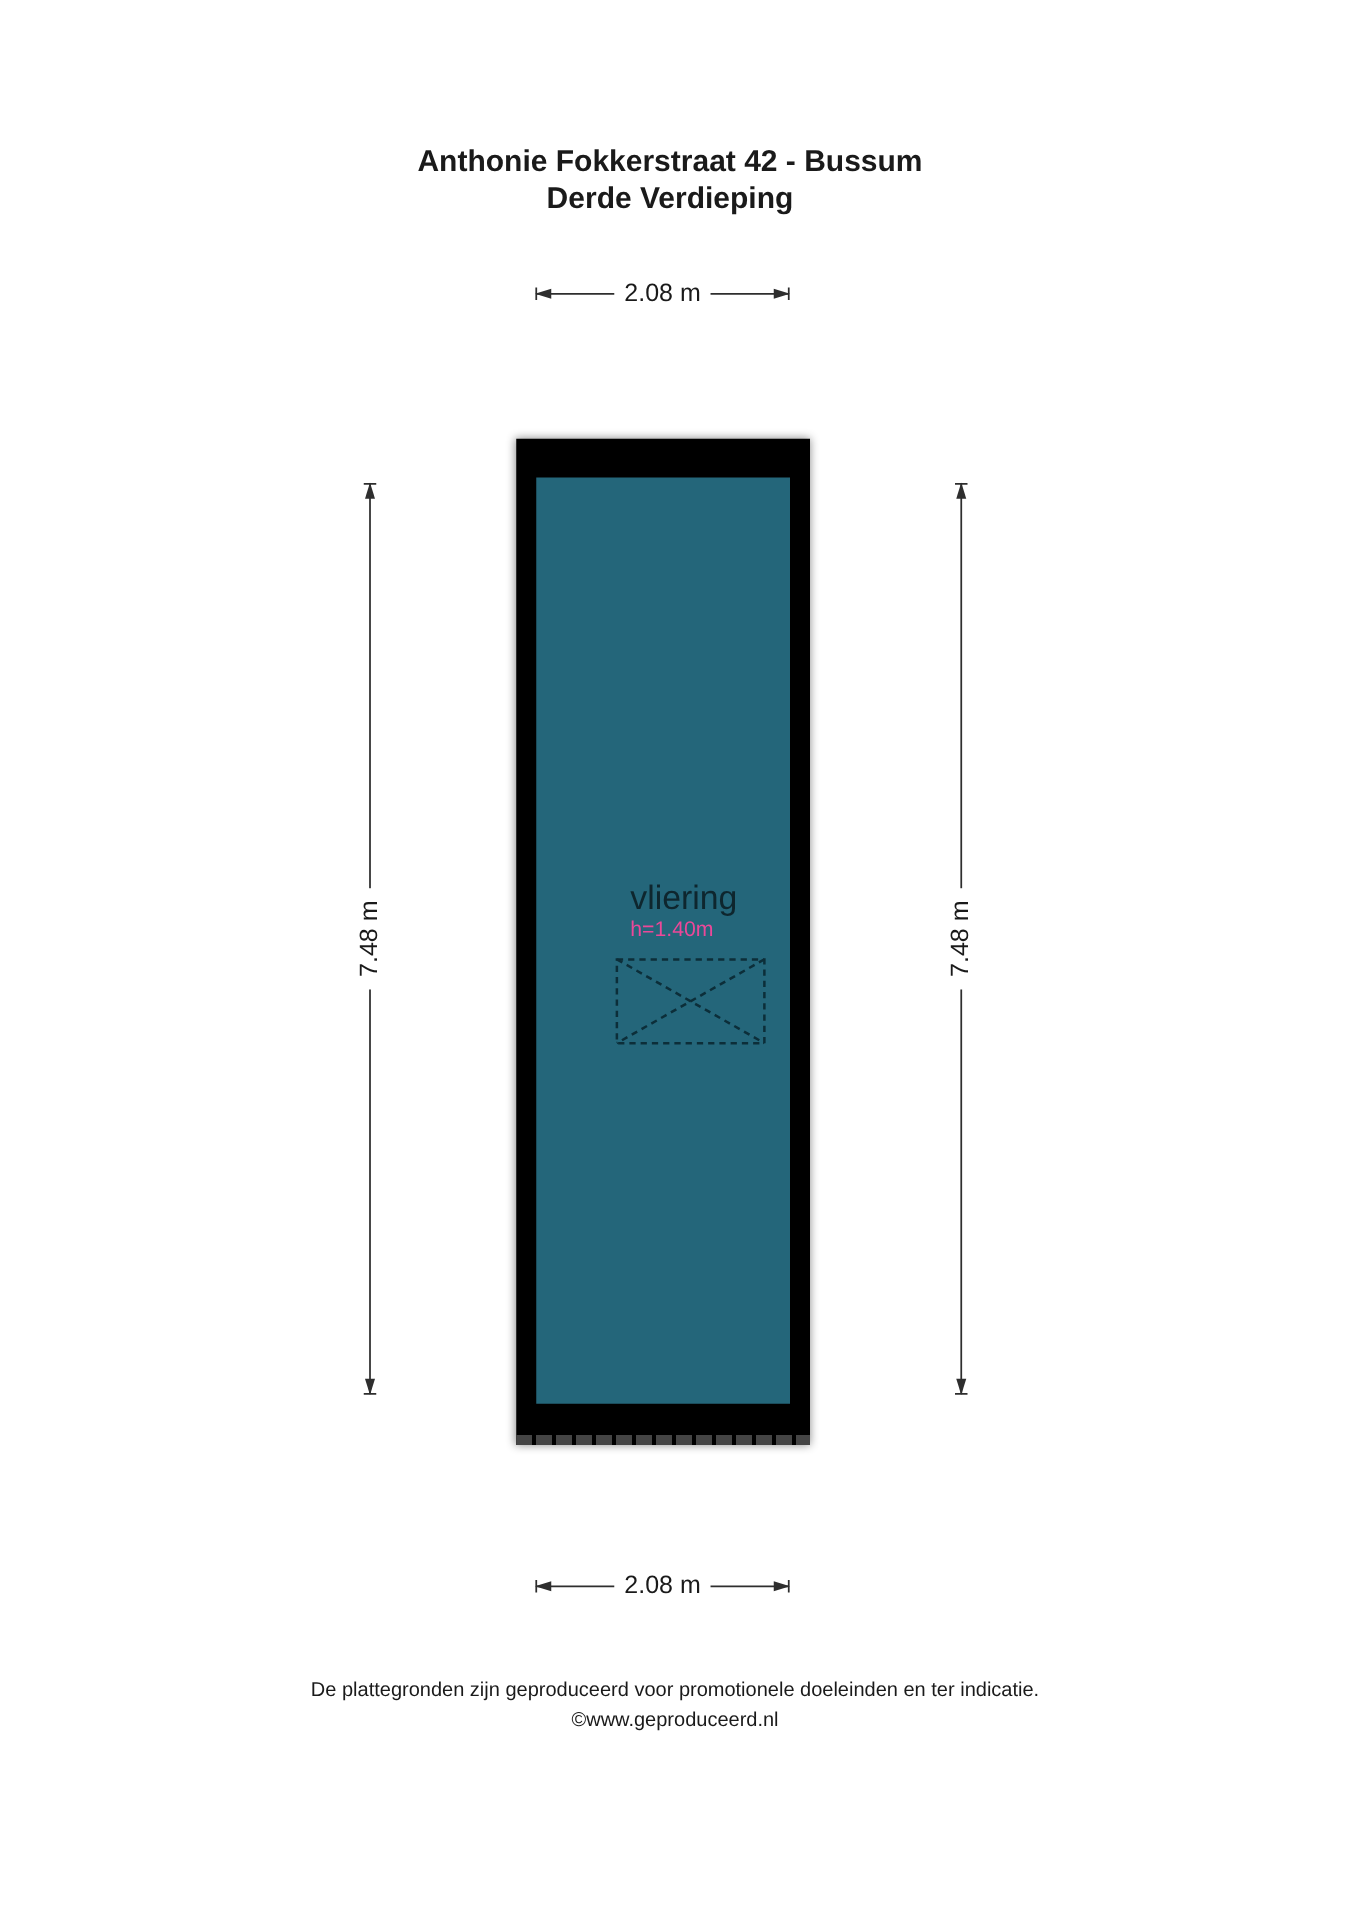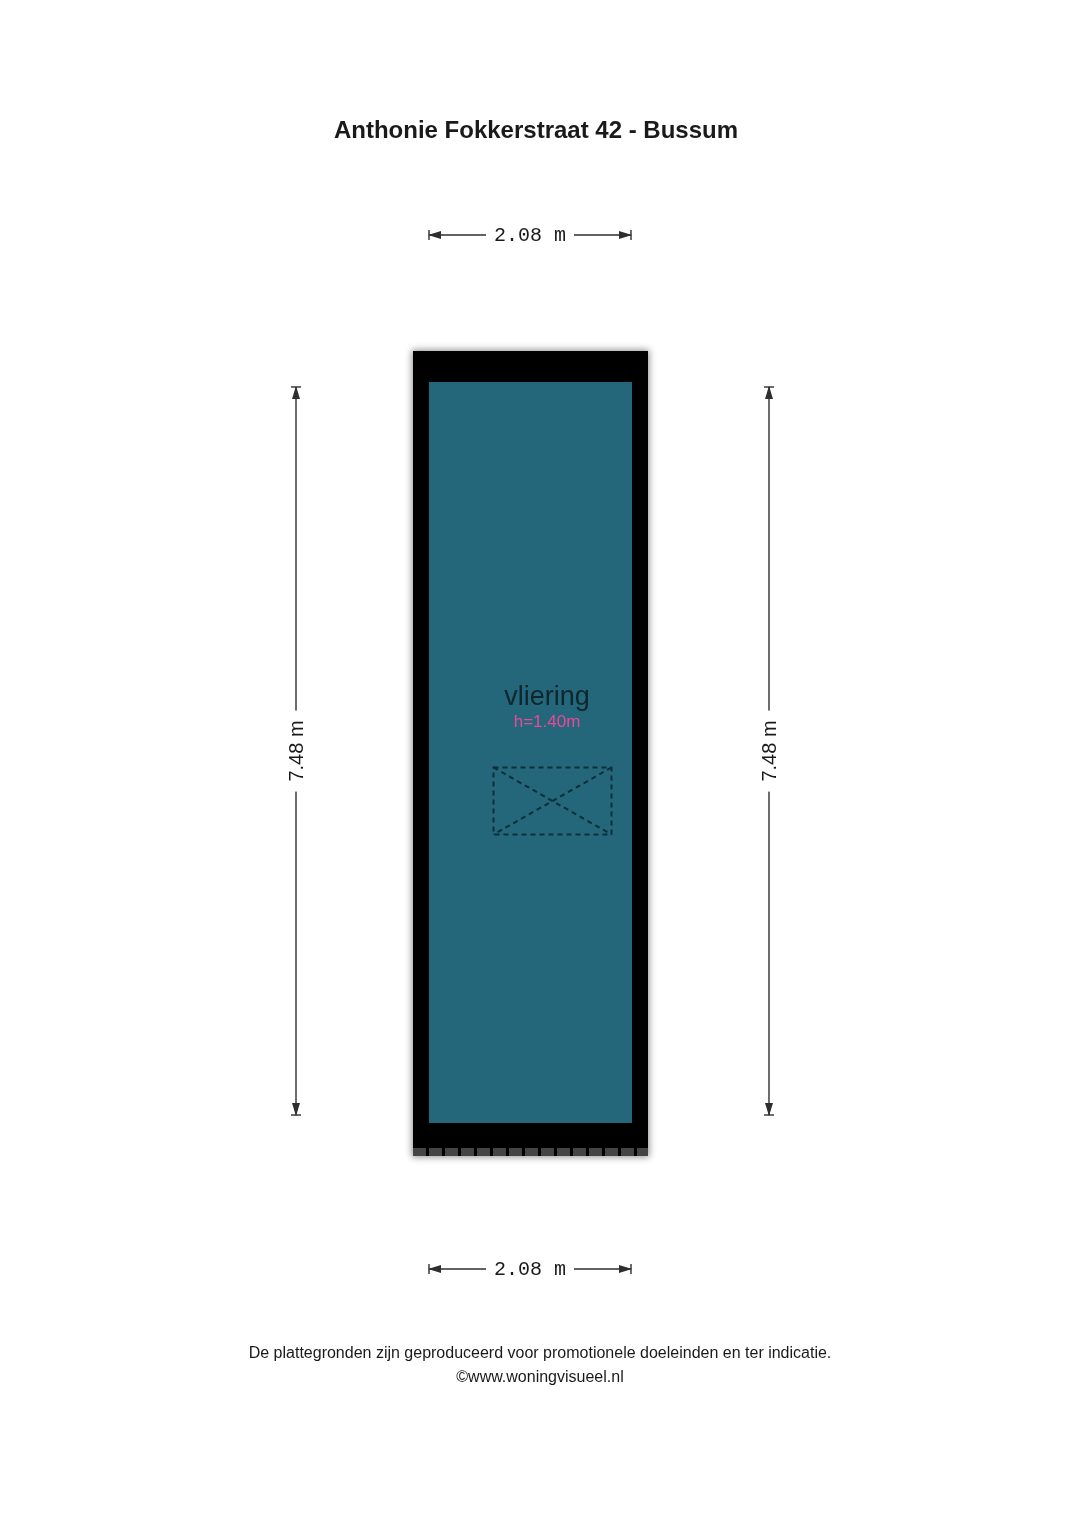--- a/index.html
+++ b/index.html
@@ -22,52 +22,53 @@
         background:var(--c-wall,#000);
         box-shadow:0 0 7px 1px rgba(0,0,0,0.45);}
   .floor{left:16px;top:31px;width:203px;height:741px;
          background:var(--c-floor,#24667a);}
   .hatch{left:0;bottom:0;width:100%;height:8px;
          background:repeating-linear-gradient(90deg,
             var(--c-hatch,#454545) 0px, var(--c-hatch,#454545) 13px,
             var(--c-wall,#000) 13px, var(--c-wall,#000) 16px);}
 
   
-  .room-label{left:547px;top:681px;transform:translateX(-50%);
-              text-align:center;white-space:nowrap;color:#0d2730;}
+  .room-label{left:547px;top:703px;transform:translateX(-50%);
+              text-align:left;white-space:nowrap;color:#0d2730;}
   .room-name{font-size:27px;line-height:31px;color:#0e262e;}
   .room-h{font-size:17px;line-height:20px;color:#ec4899;}
 
   
   .opening{left:492px;top:766px;}
   .opening .dash{fill:none;stroke:var(--c-open,#0c2e39);stroke-width:2;stroke-dasharray:5 4;}
 
   
   .dimgfx .dimline{stroke:var(--c-line,#2e2e2e);stroke-width:1.4;}
   .dimgfx .arrow{fill:var(--c-line,#2e2e2e);stroke:none;}
   .dim-label{position:absolute;background:#ffffff;font-size:20px;
              white-space:nowrap;color:var(--c-text,#1a1a1a);}
   .hdim{width:208px;height:20px;}
-  .hdim .dim-label{left:50%;top:50%;transform:translate(-50%,-50%);padding:0 8px;font-family:Liberation Mono, monospace;}
+  .hdim .dim-label{left:50%;top:50%;transform:translate(-50%,-50%);padding:0 8px;}
   .hdim-top{left:426px;top:225px;}
   .hdim-bottom{left:426px;top:1259px;}
   .vdim{width:20px;height:734px;}
   .vdim .dim-label{left:50%;top:50%;transform:translate(-50%,-50%) rotate(-90deg);padding:0 10px;}
   .vdim-left{left:286px;top:384px;}
   .vdim-right{left:759px;top:384px;}
 
   
   .footer{top:1341px;left:0;width:1080px;text-align:center;
           font-size:16px;line-height:24px;color:var(--c-text,#1a1a1a);}
 </style>
 </head>
 <body style="--c-floor: #24667a; --c-wall: #000000; --c-hatch: #454545; --c-line: #2e2e2e; --c-open: #0c2e39; --c-text: #1a1a1a;">
 
 <header class="abs title">
   <div>Anthonie Fokkerstraat 42 - Bussum</div>
+  <div>Derde Verdieping</div>
 </header>
 
 <div class="abs hdim hdim-top">
   <svg class="dimgfx" width="208" height="20" viewBox="0 0 208 20">
     <line class="dimline" x1="3" y1="10" x2="205" y2="10"></line>
     <line class="dimline" x1="3" y1="5" x2="3" y2="15"></line>
     <line class="dimline" x1="205" y1="5" x2="205" y2="15"></line>
     <polygon class="arrow" points="2,10 15,6 15,14"></polygon>
     <polygon class="arrow" points="206,10 193,6 193,14"></polygon>
   </svg>
@@ -118,14 +119,14 @@
     <line class="dimline" x1="3" y1="5" x2="3" y2="15"></line>
     <line class="dimline" x1="205" y1="5" x2="205" y2="15"></line>
     <polygon class="arrow" points="2,10 15,6 15,14"></polygon>
     <polygon class="arrow" points="206,10 193,6 193,14"></polygon>
   </svg>
   <span class="dim-label">2.08 m</span>
 </div>
 
 <footer class="abs footer">
   <div>De plattegronden zijn geproduceerd voor promotionele doeleinden en ter indicatie.</div>
-  <div>©www.woningvisueel.nl</div>
+  <div>©www.geproduceerd.nl</div>
 </footer>
 
 </body></html>

